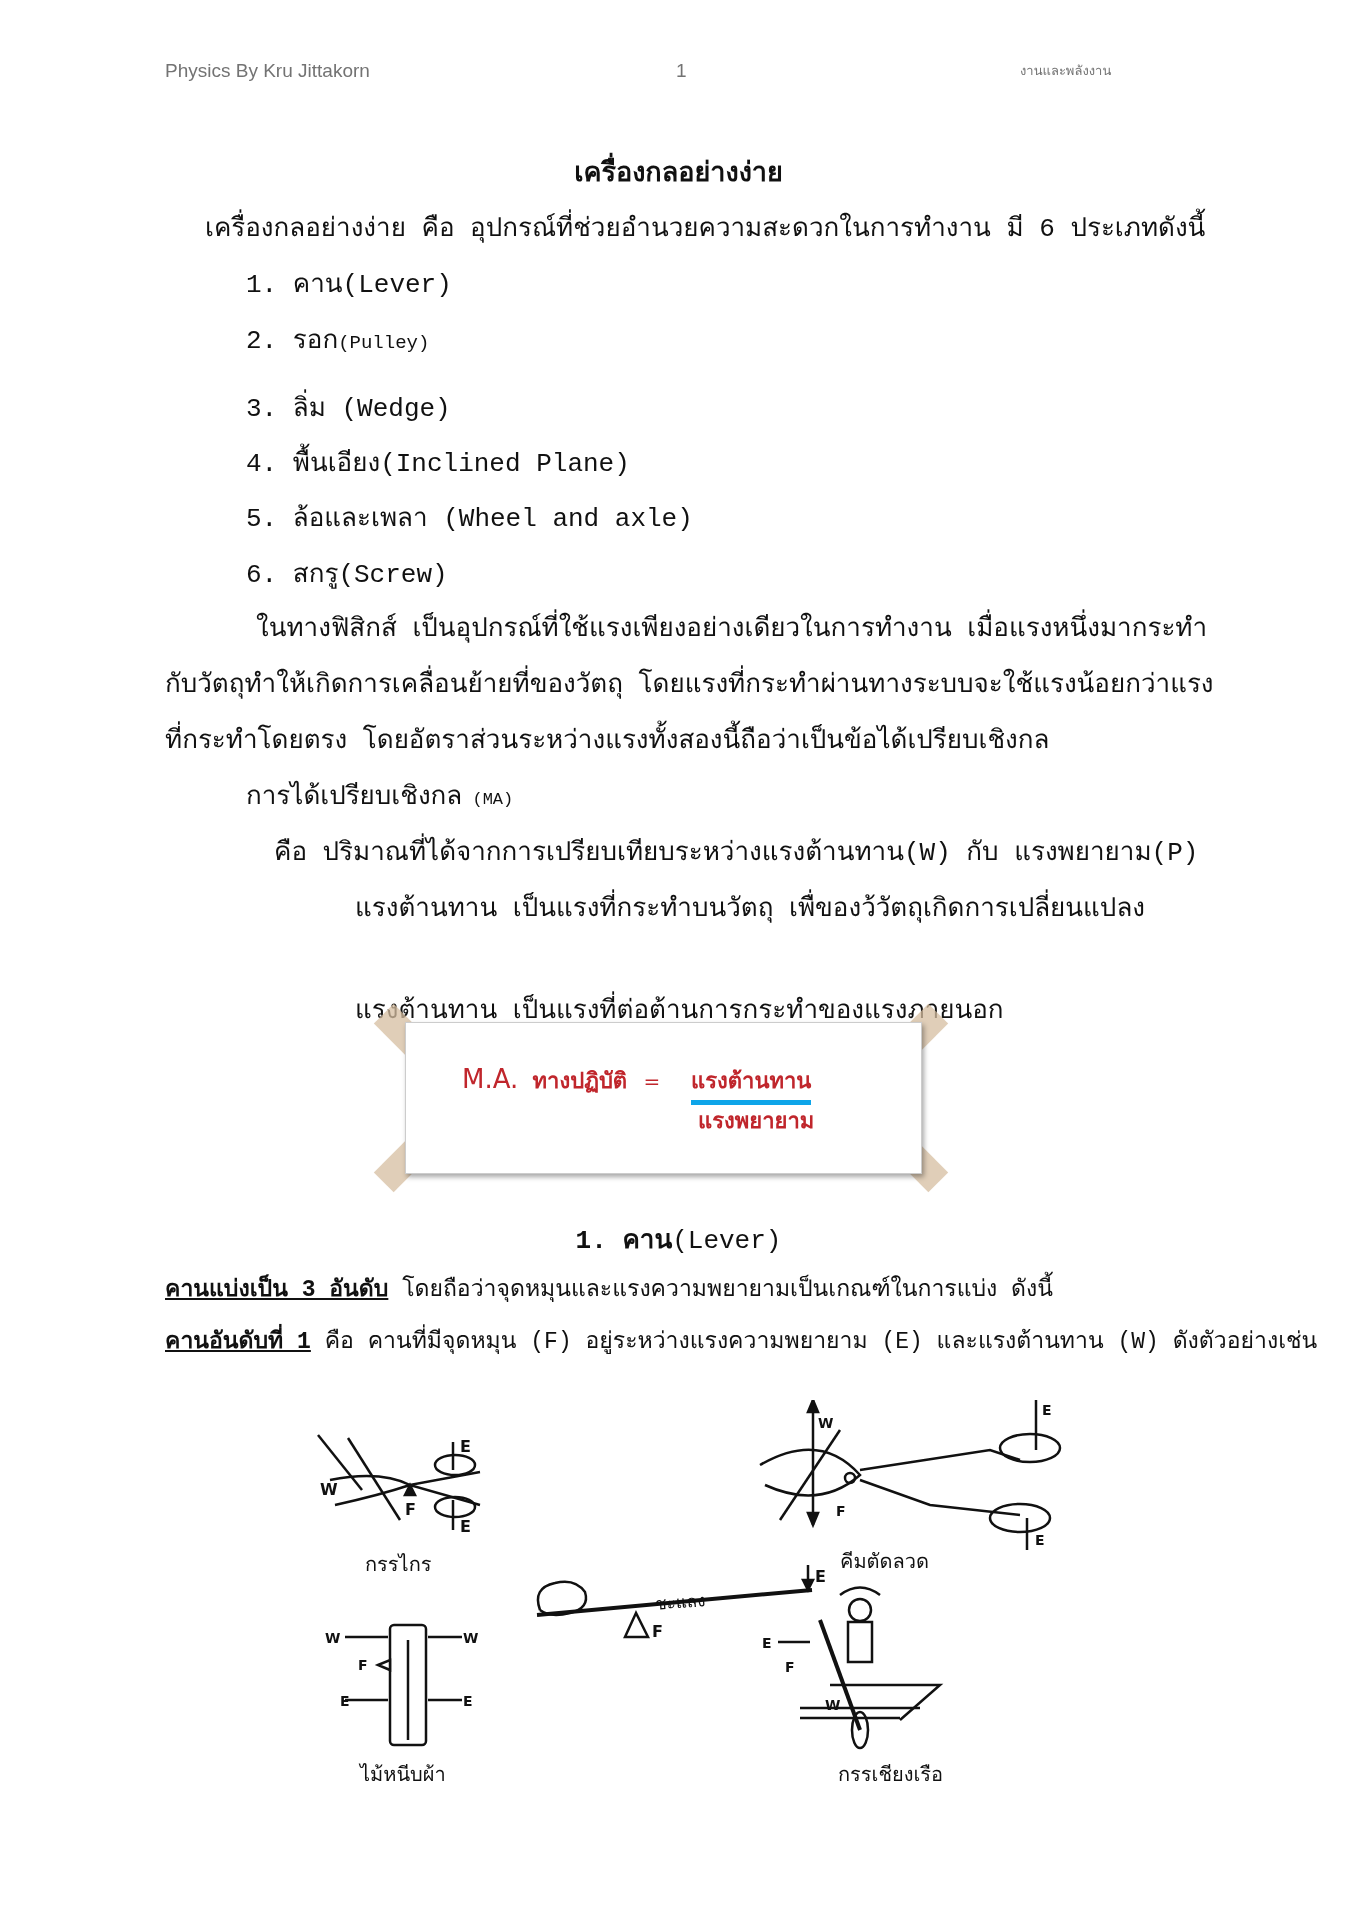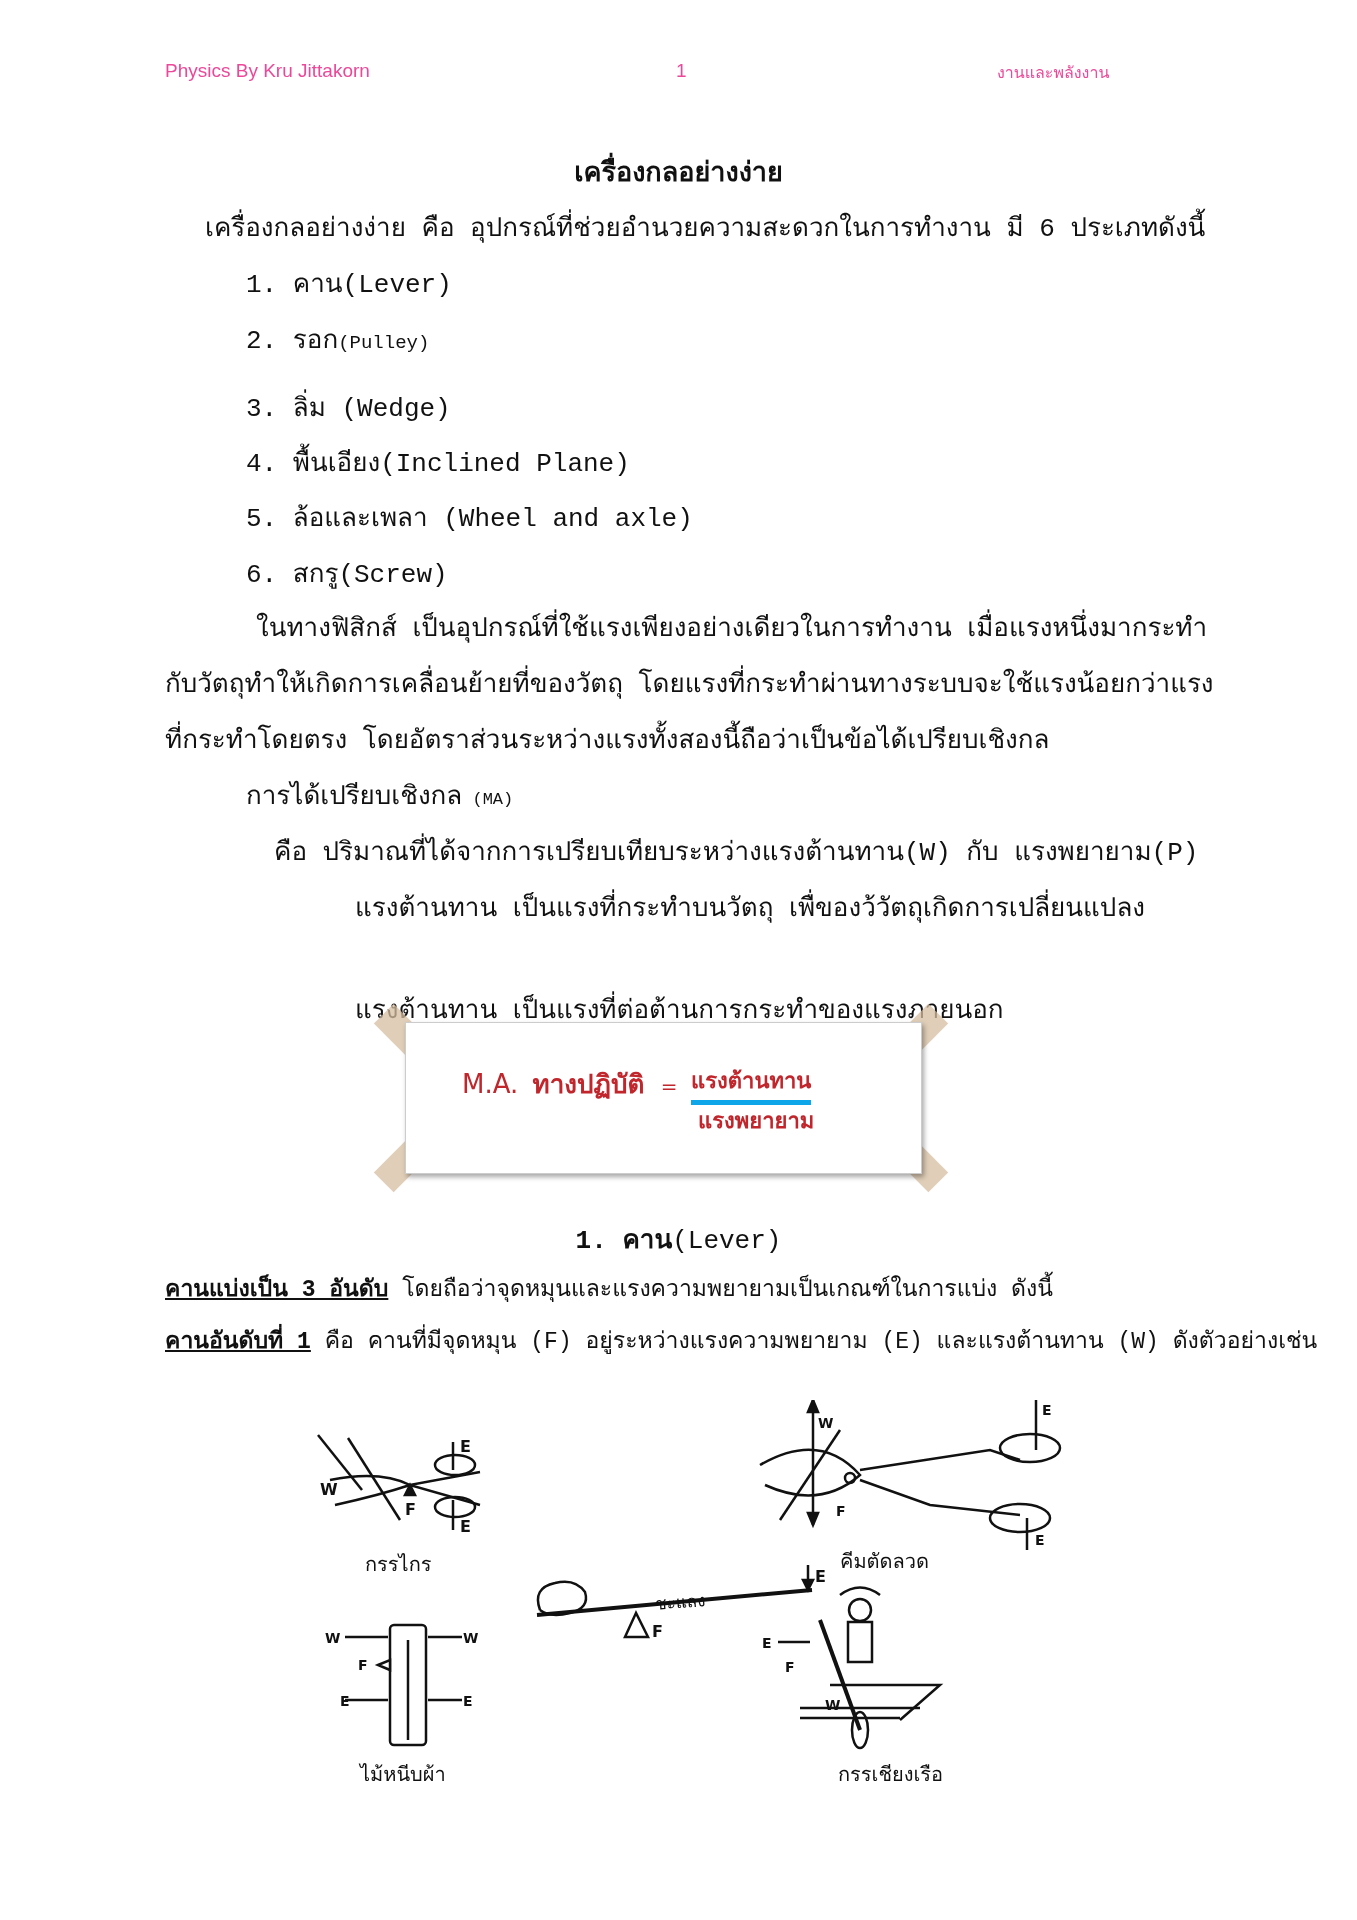--- a/index.html
+++ b/index.html
@@ -1,38 +1,38 @@
 <!DOCTYPE html>
 <html><head>
   <meta charset="utf-8">
   <style>
     html, body { margin: 0; padding: 0; background: #ffffff; }
     body { width: 1357px; height: 1920px; position: relative; overflow: hidden; color: #111; }
-    .hdr { position: absolute; top: 60px; font-family: "Liberation Sans", sans-serif; font-size: 19px; color: #ec4899; }
+    .hdr { position: absolute; top: 60px; font-family: "Liberation Sans", sans-serif; font-size: 19px; color: #737373; }
     .serif { font-family: Liberation Mono, monospace; }
     .abs { position: absolute; white-space: nowrap; }
     .t26 { font-size: 26px; }
     .small { font-size: 19px; }
     .xsmall { font-size: 17px; }
     .u { text-decoration: underline; font-weight: bold; }
     .bold { font-weight: bold; }
     .formula {
       position: absolute; left: 405px; top: 1022px; width: 515px; height: 150px;
       background: #fff; border: 1px solid #ccc; box-shadow: 2px 3px 5px rgba(0,0,0,0.35);
       font-family: "DejaVu Sans", sans-serif; color: #c0262c;
     }
     .tape { position: absolute; width: 80px; height: 28px; background: rgba(214,190,160,0.75); }
     .fig-cap { position: absolute; font-family: "DejaVu Sans", sans-serif; font-size: 20px; color: #111; }
   </style>
 </head>
 <body>
 
 <div class="hdr" style="left:165px;">Physics By Kru Jittakorn</div>
 <div class="hdr" style="left:676px;">1</div>
-<div class="hdr" style="left:997px; font-family:'DejaVu Sans', sans-serif; font-size:16px;">งานและพลังงาน</div>
+<div class="hdr" style="left:1020px; font-family:'DejaVu Sans', sans-serif; font-size:13px;">งานและพลังงาน</div>
 
 <div class="abs serif bold" style="left:0; width:1357px; text-align:center; top:150px; font-size:27px;">เครื่องกลอย่างง่าย</div>
 
 <div class="abs serif t26" style="left:205px; top:206px;">เครื่องกลอย่างง่าย คือ อุปกรณ์ที่ช่วยอำนวยความสะดวกในการทำงาน มี 6 ประเภทดังนี้</div>
 
 <div class="abs serif t26" style="left:246px; top:262px;">
   <span>1. คาน</span><span>(Lever)</span>
 </div>
 <div class="abs serif t26" style="left:246px; top:318px;">
   <span>2. รอก</span><span class="small">(Pulley)</span>
@@ -61,21 +61,21 @@
 <div class="abs serif t26" style="left:355px; top:886px;">แรงต้านทาน เป็นแรงที่กระทำบนวัตถุ เพื่ของว้วัตถุเกิดการเปลี่ยนแปลง</div>
 <div class="abs serif t26" style="left:355px; top:942px;margin-top:46px;">แรงต้านทาน เป็นแรงที่ต่อต้านการกระทำของแรงภายนอก</div>
 
 <div class="tape" style="left:372px; top:1028px; transform:rotate(45deg);"></div>
 <div class="tape" style="left:870px; top:1028px; transform:rotate(-45deg);"></div>
 <div class="tape" style="left:372px; top:1140px; transform:rotate(-45deg);"></div>
 <div class="tape" style="left:870px; top:1140px; transform:rotate(45deg);"></div>
 <div class="formula">
   <div class="abs" style="left:56px; top:40px; font-size:26px;">
     <span>M.A.</span>
-    <span style="font-weight:bold; font-size:26px; margin-left:6px;">ทางปฏิบัติ</span>
+    <span style="font-weight:bold; font-size:22px; margin-left:6px;">ทางปฏิบัติ</span>
     <span style="margin-left:8px; font-size:20px;">=</span>
   </div>
   <div class="abs" style="left:285px; top:40px; font-weight:bold; font-size:22px; border-bottom:5px solid #0ea5e9; padding-bottom:2px;">แรงต้านทาน</div>
   <div class="abs" style="left:292px; top:80px; font-weight:bold; font-size:22px;">แรงพยายาม</div>
 </div>
 
 <div class="abs serif" style="left:0; width:1357px; text-align:center; top:1218px; font-size:26px;">
   <span class="bold">1. คาน</span><span>(Lever)</span>
 </div>
 <div class="abs serif" style="left:165px; top:1270px; font-size:23px;">

